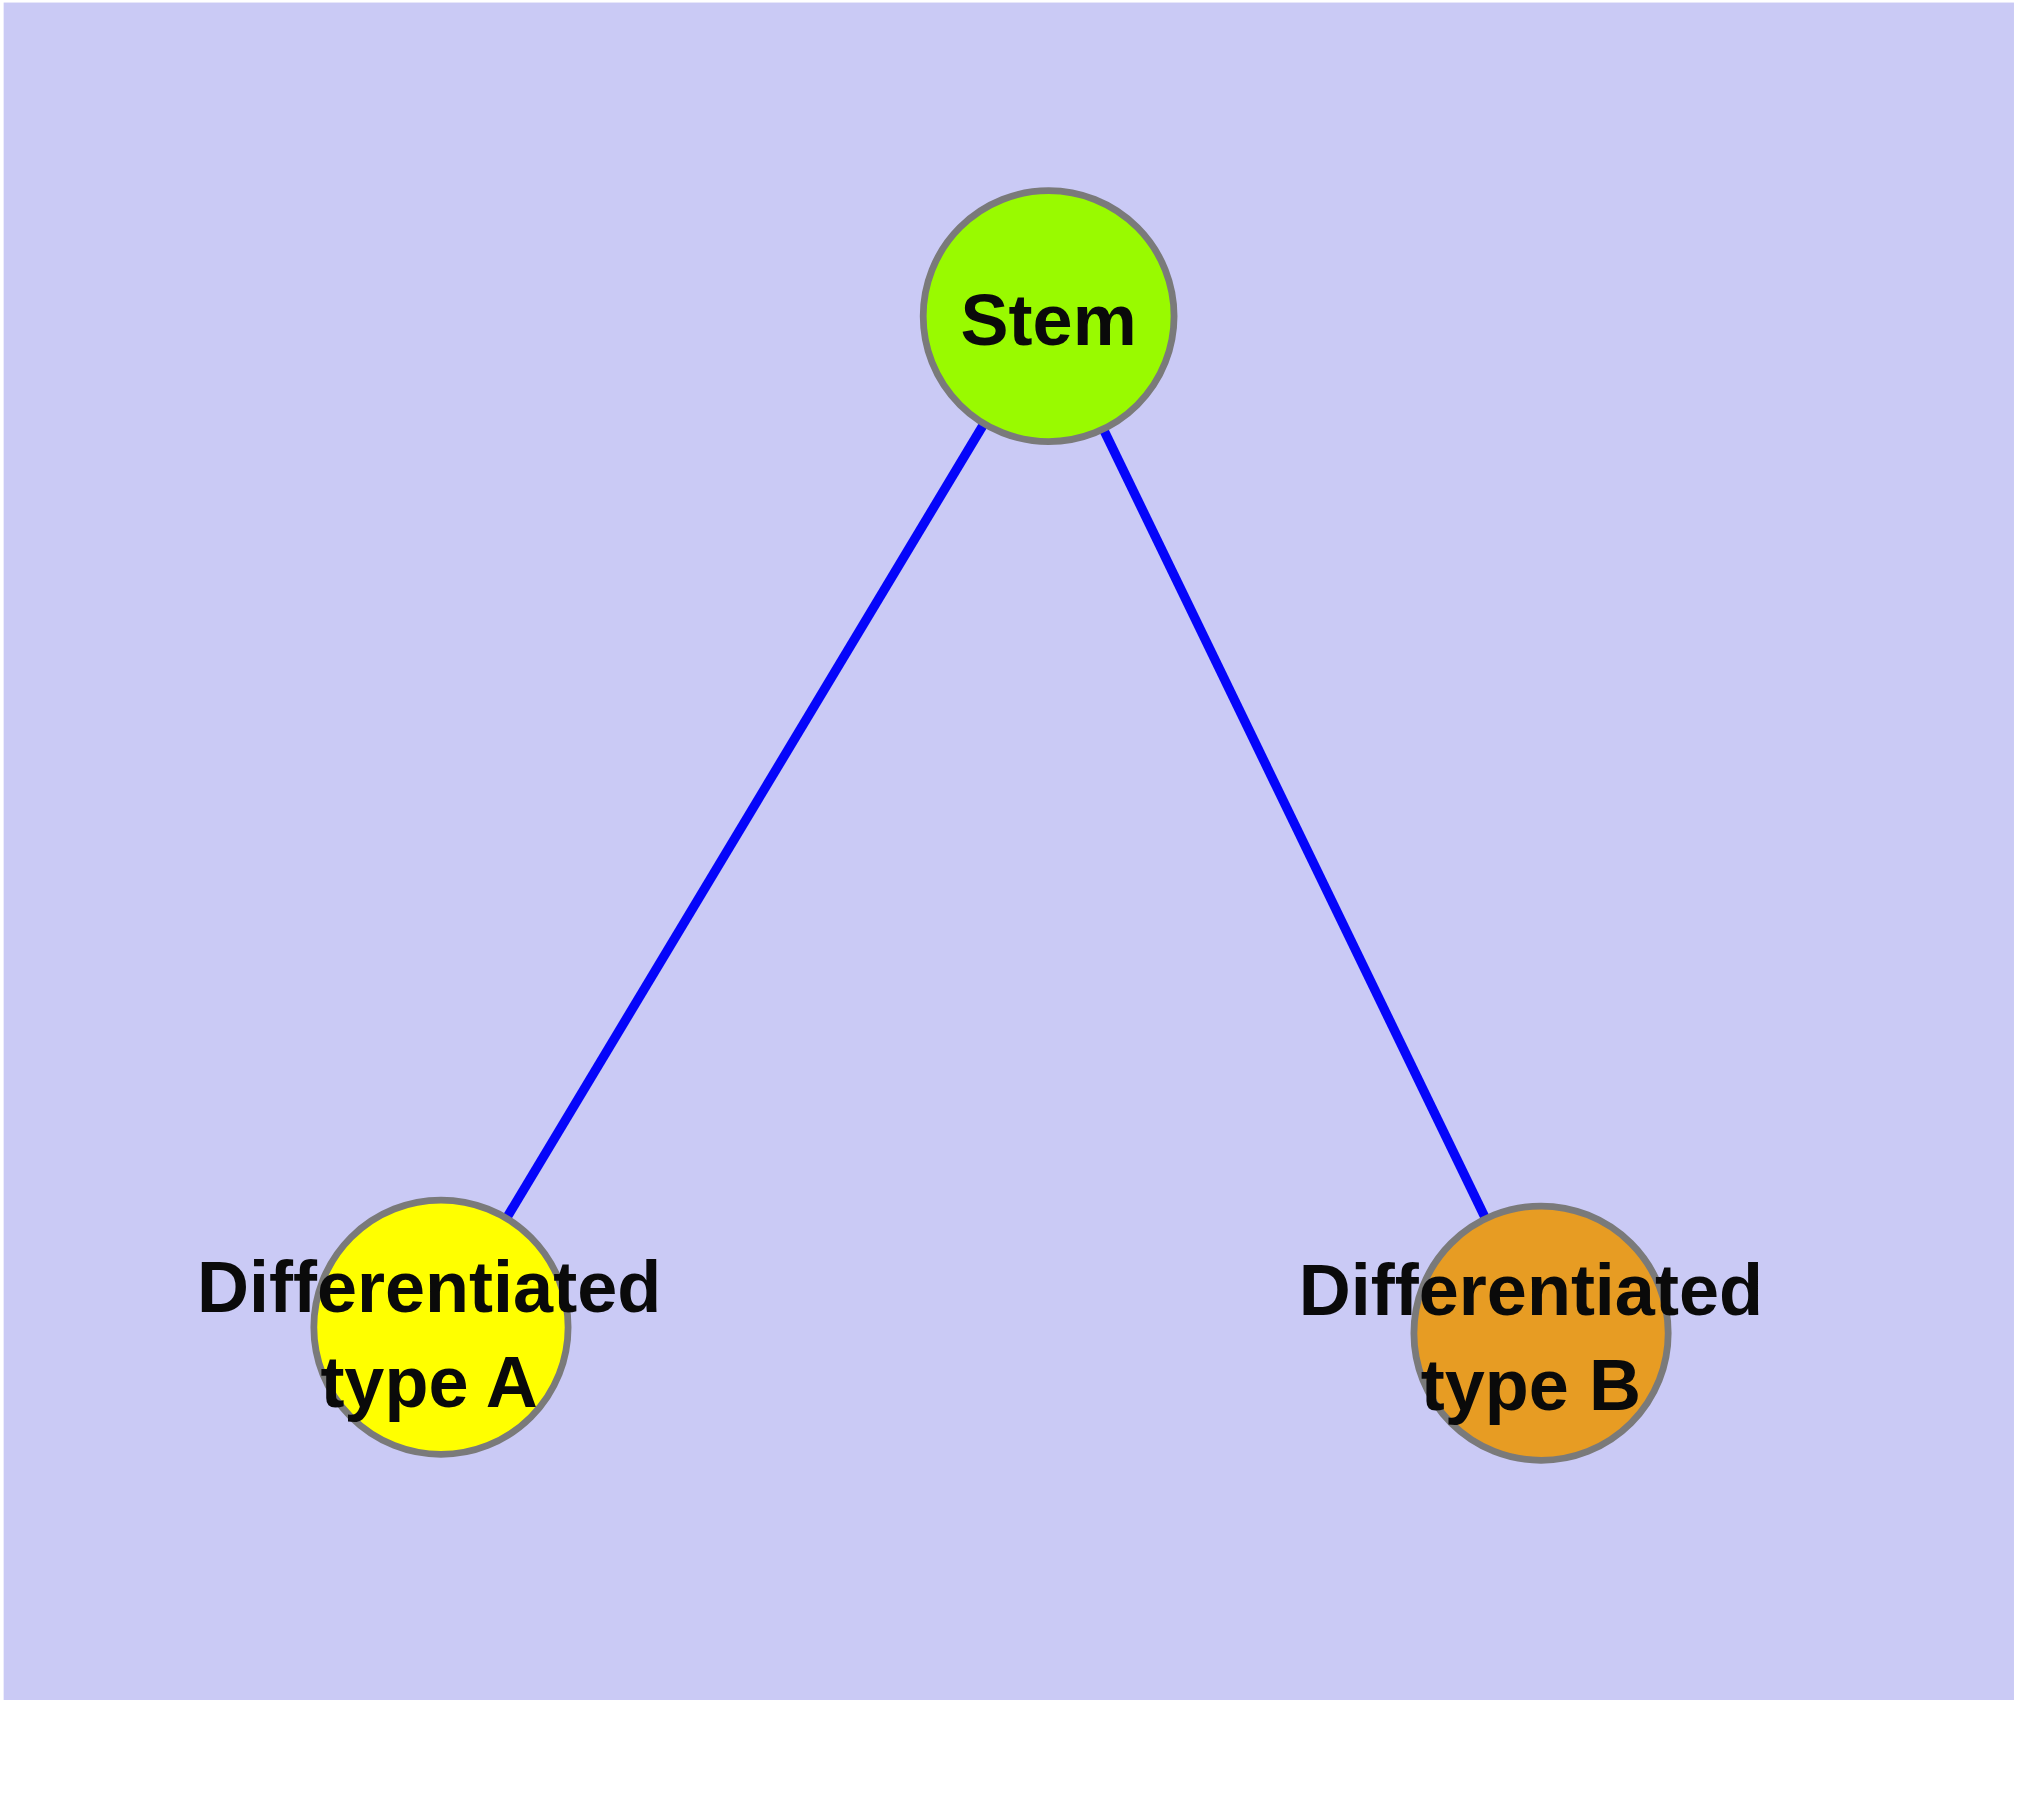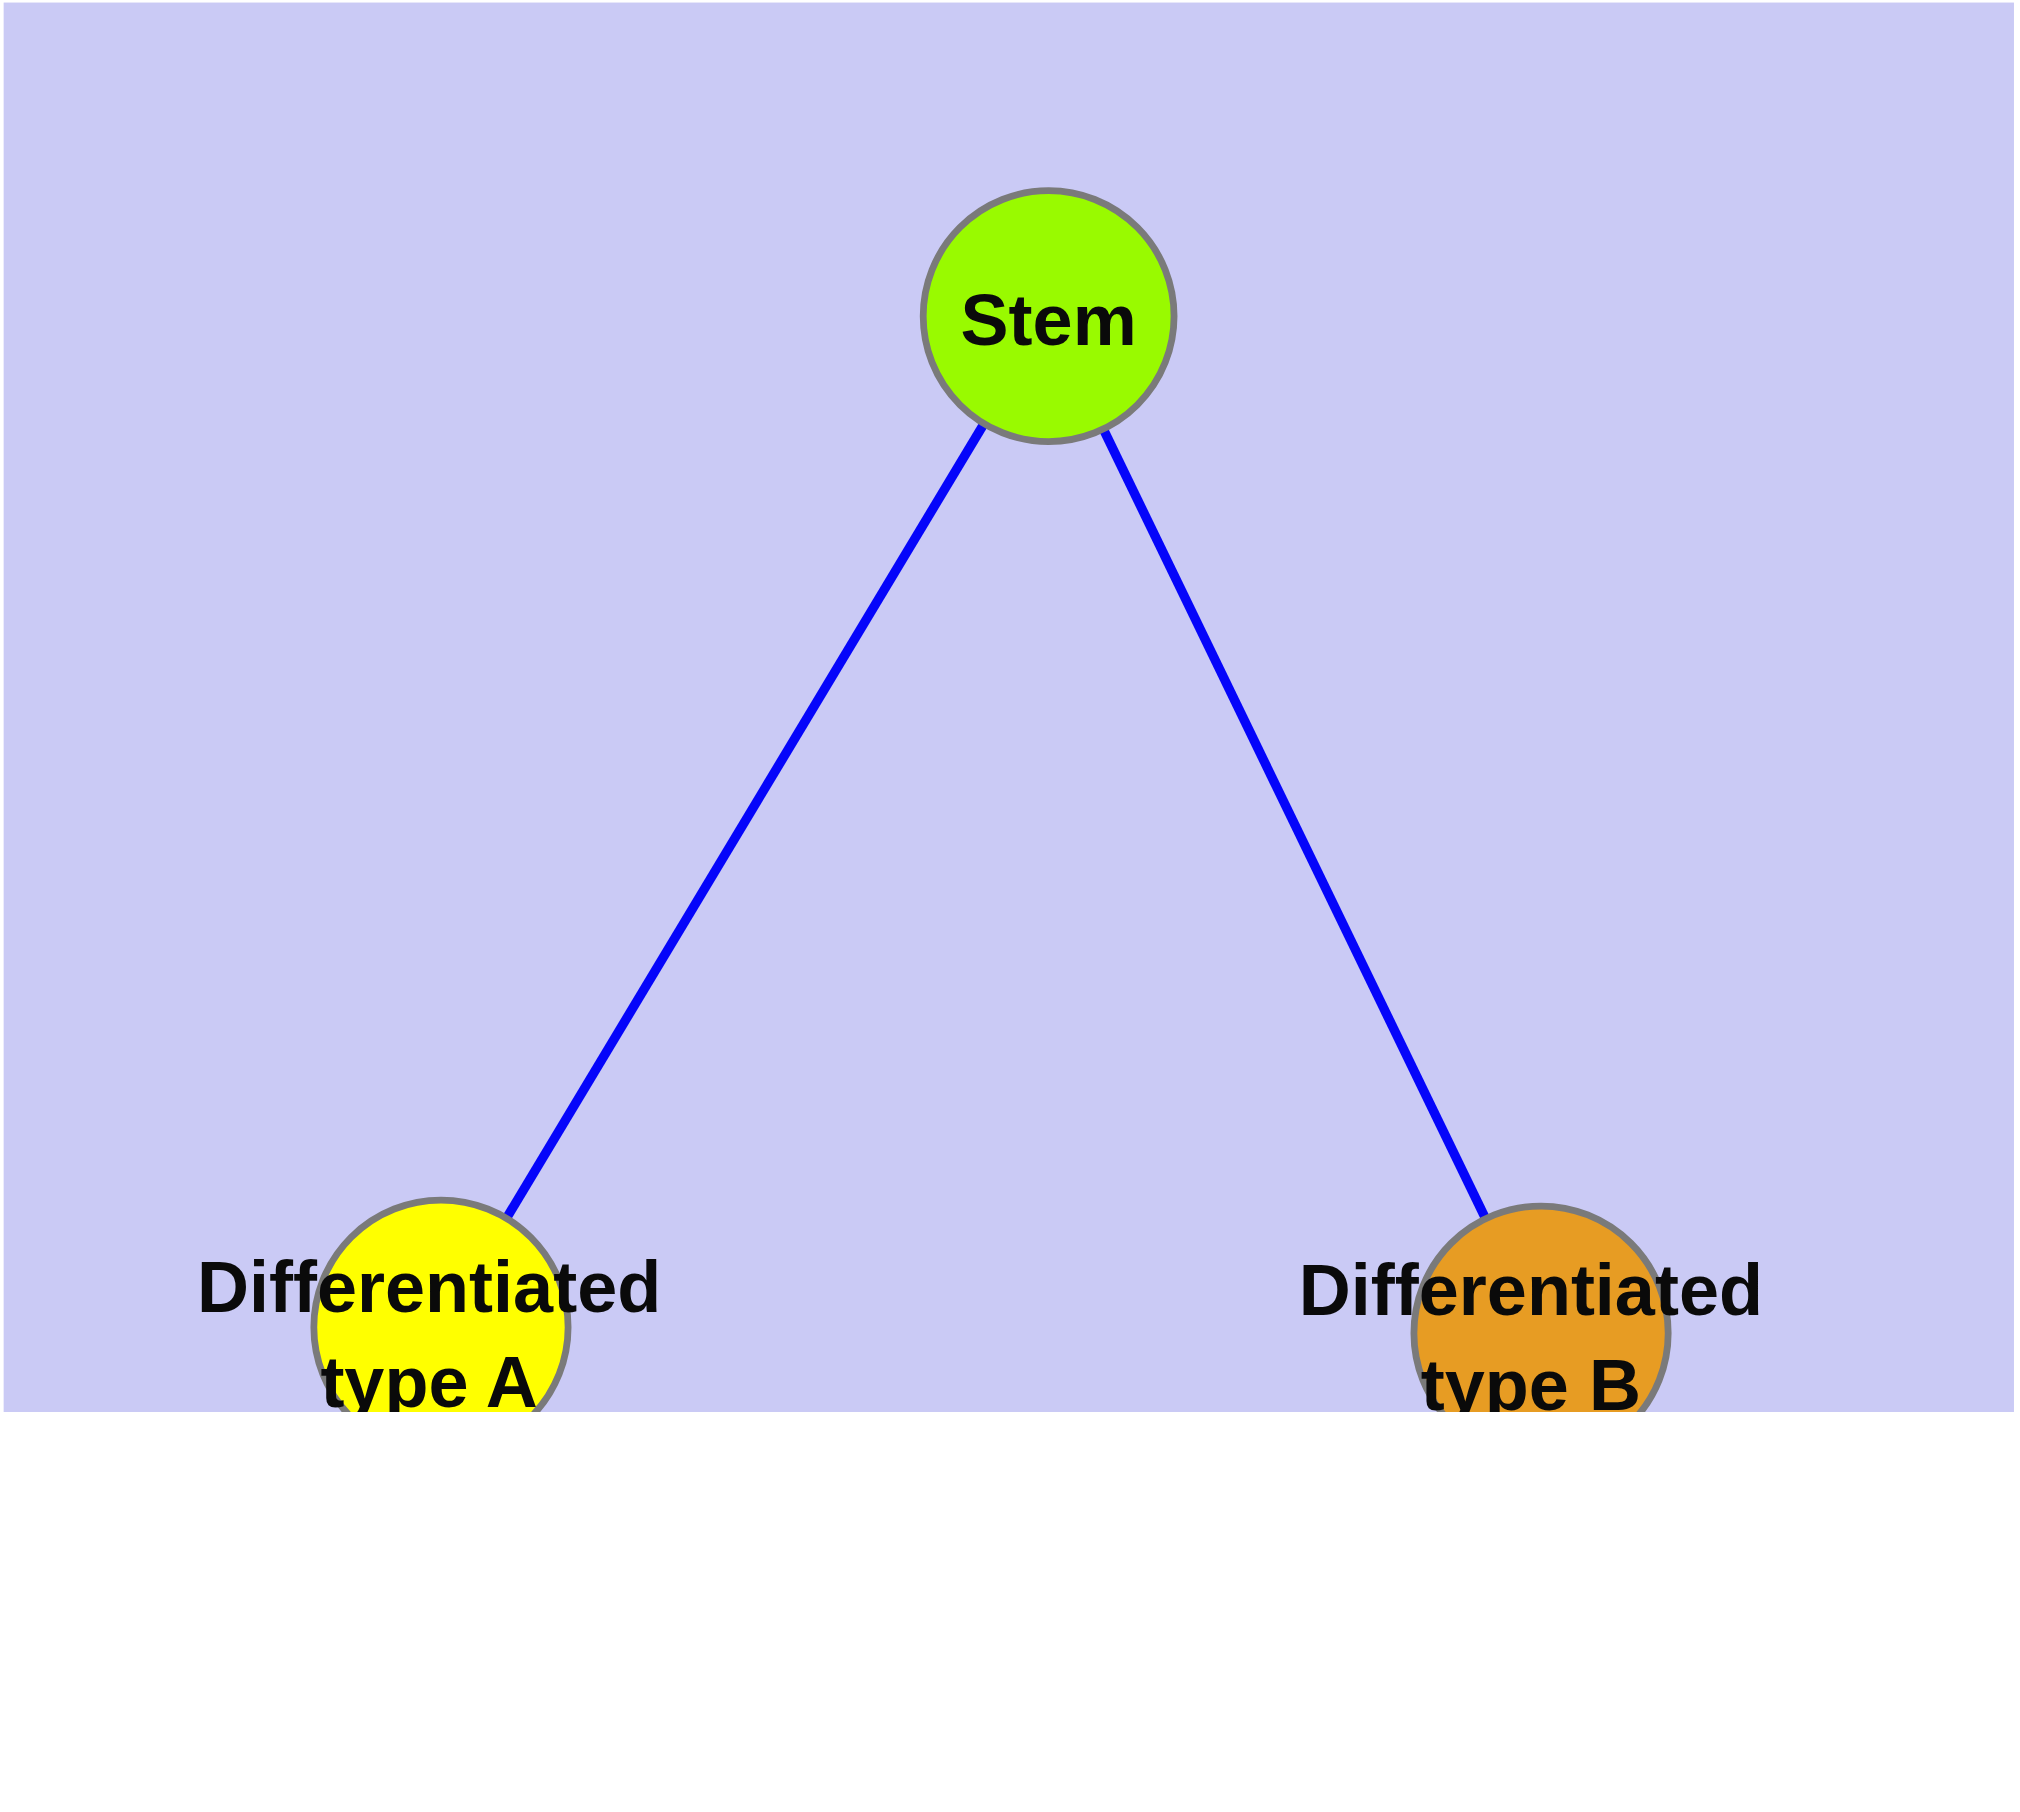--- a/index.html
+++ b/index.html
@@ -4,21 +4,21 @@
 <style>
   html, body {
     margin: 0;
     padding: 0;
     background: #ffffff;
     font-family: "Liberation Sans", sans-serif;
   }
   .page {
     position: relative;
     width: 2021px;
-    height: 1412px;
+    height: 1700px;
     background: #ffffff;
     overflow: hidden;
   }
   #graph {
     position: absolute;
     left: 0;
     top: 0;
     width: 2021px;
     height: 1812px;
     display: block;

